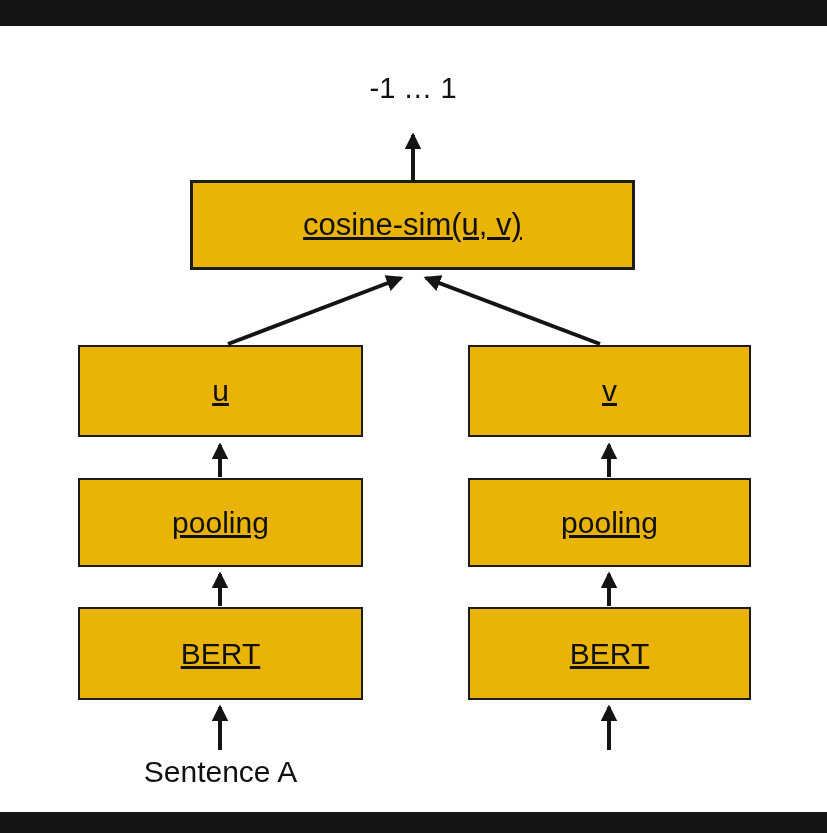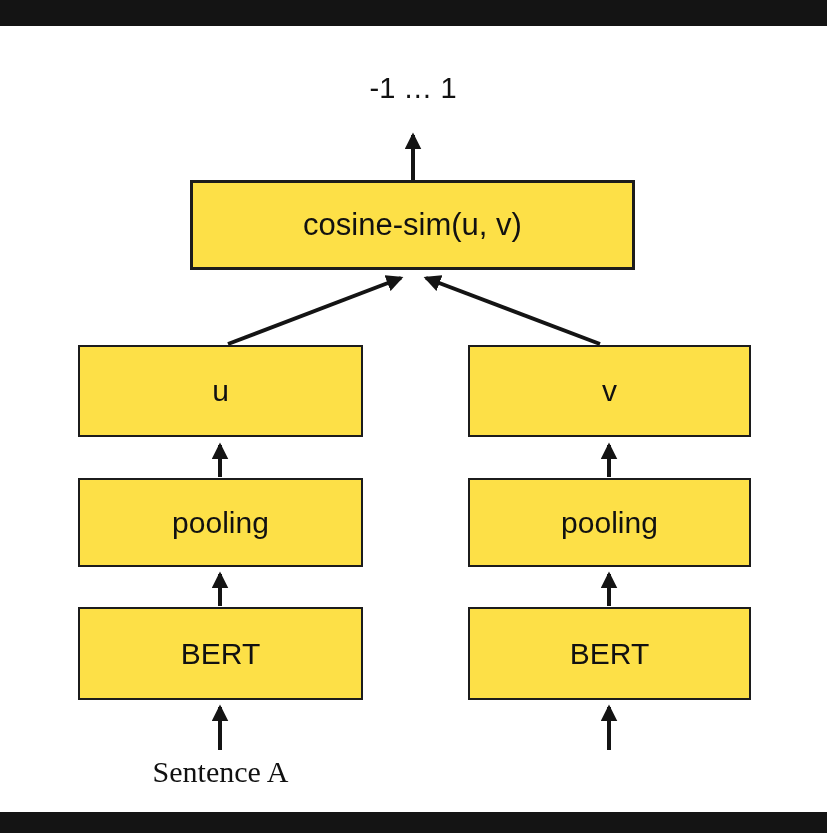--- a/index.html
+++ b/index.html
@@ -29,28 +29,29 @@
     position: absolute;
     left: 0;
     top: 0;
     width: 827px;
     height: 833px;
     pointer-events: none;
   }
 
   .box {
     position: absolute;
-    background: #fde047;
+    background: #eab308;
     border: 2.5px solid #1c1c1c;
     display: flex;
     align-items: center;
     justify-content: center;
     color: #111111;
     font-size: 30px;
     box-sizing: border-box;
+    text-decoration: underline;
   }
   .box.cosine {
     left: 190px; top: 180px; width: 445px; height: 90px;
     border-width: 3px;
     font-size: 31px;
   }
   .box.u-box   { left: 78px;  top: 345px; width: 285px; height: 92px; }
   .box.v-box   { left: 468px; top: 345px; width: 283px; height: 92px; }
   .box.pool-l  { left: 78px;  top: 478px; width: 285px; height: 89px; }
   .box.pool-r  { left: 468px; top: 478px; width: 283px; height: 89px; }
@@ -58,21 +59,21 @@
   .box.bert-r  { left: 468px; top: 607px; width: 283px; height: 93px; }
 
   .floating-label {
     position: absolute;
     color: #111111;
     font-size: 30px;
     text-align: center;
     white-space: nowrap;
   }
   .out-range { left: 313px; top: 72px; width: 200px; font-size: 29px; }
-  .sent-a    { left: 78px;  top: 755px; width: 285px; font-family: Liberation Serif, serif; }
+  .sent-a    { left: 78px;  top: 755px; width: 285px; }
   .sent-b    { left: 468px; top: 755px; width: 283px; }
 </style>
 </head>
 <body>
 
 <div class="stage">
 
   <div class="letterbox top"></div>
   <div class="letterbox bottom"></div>
 

